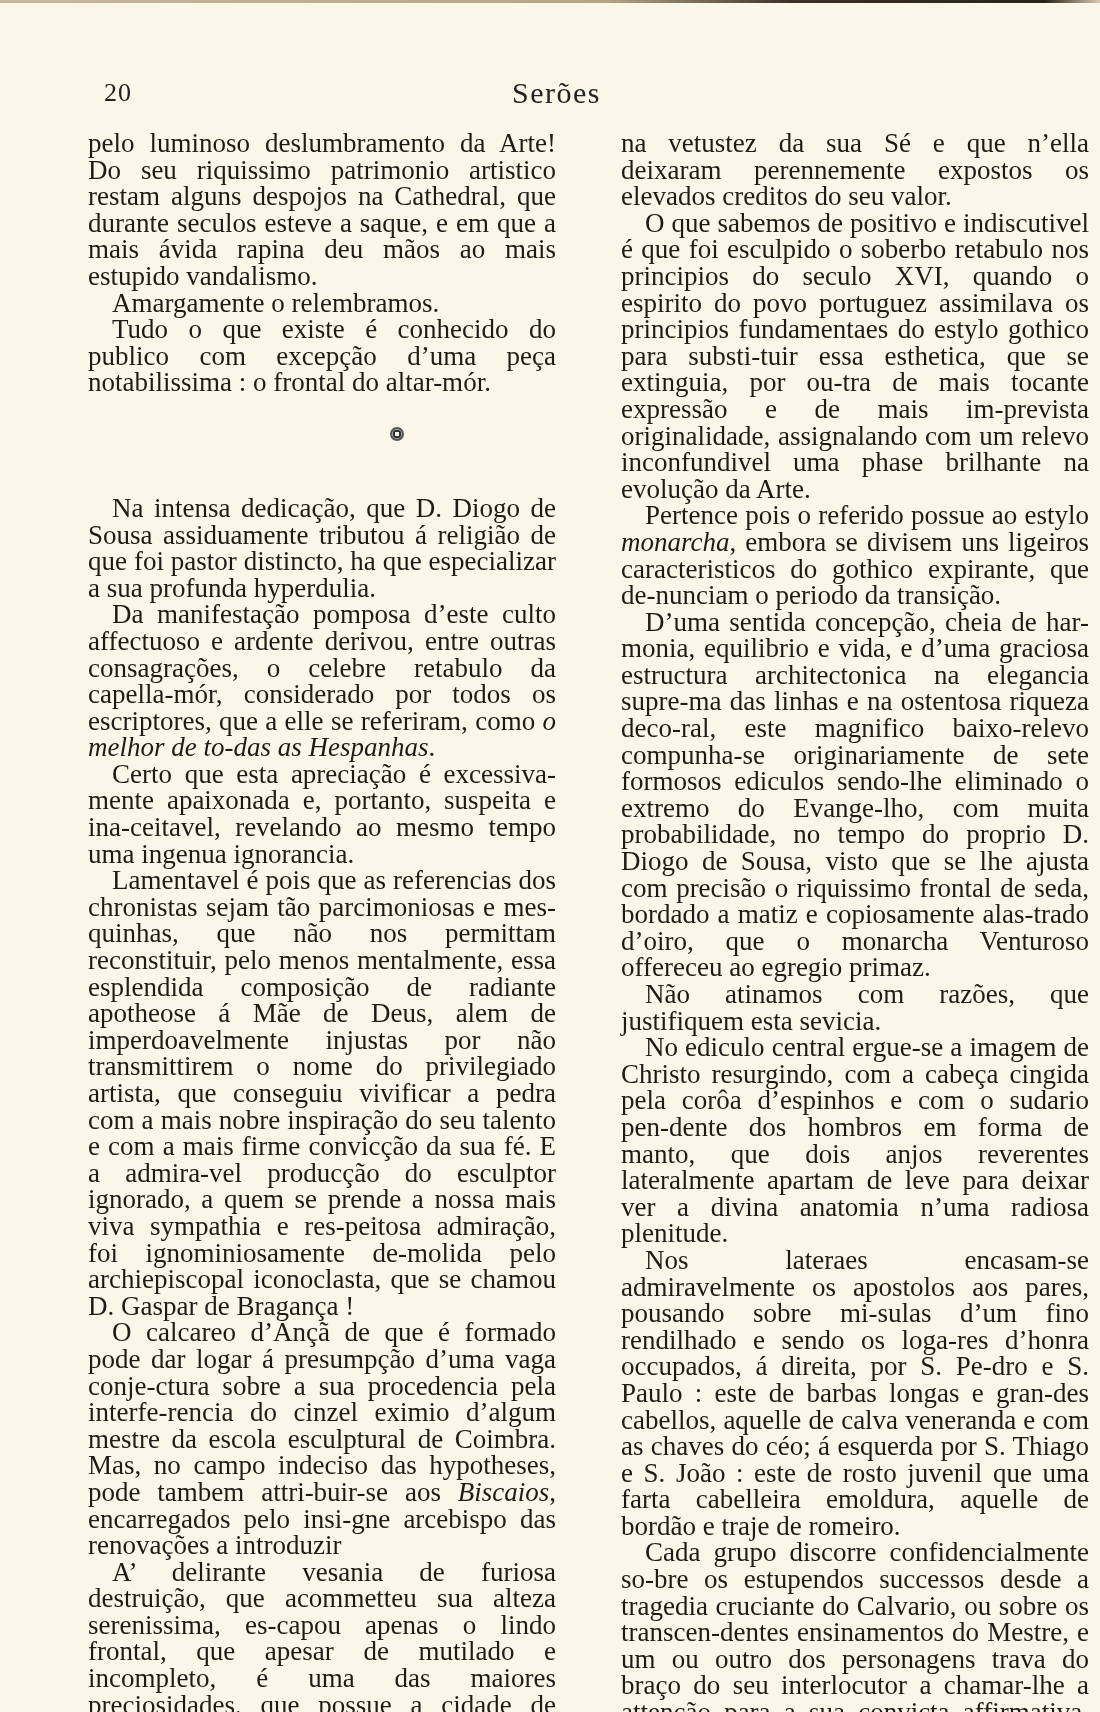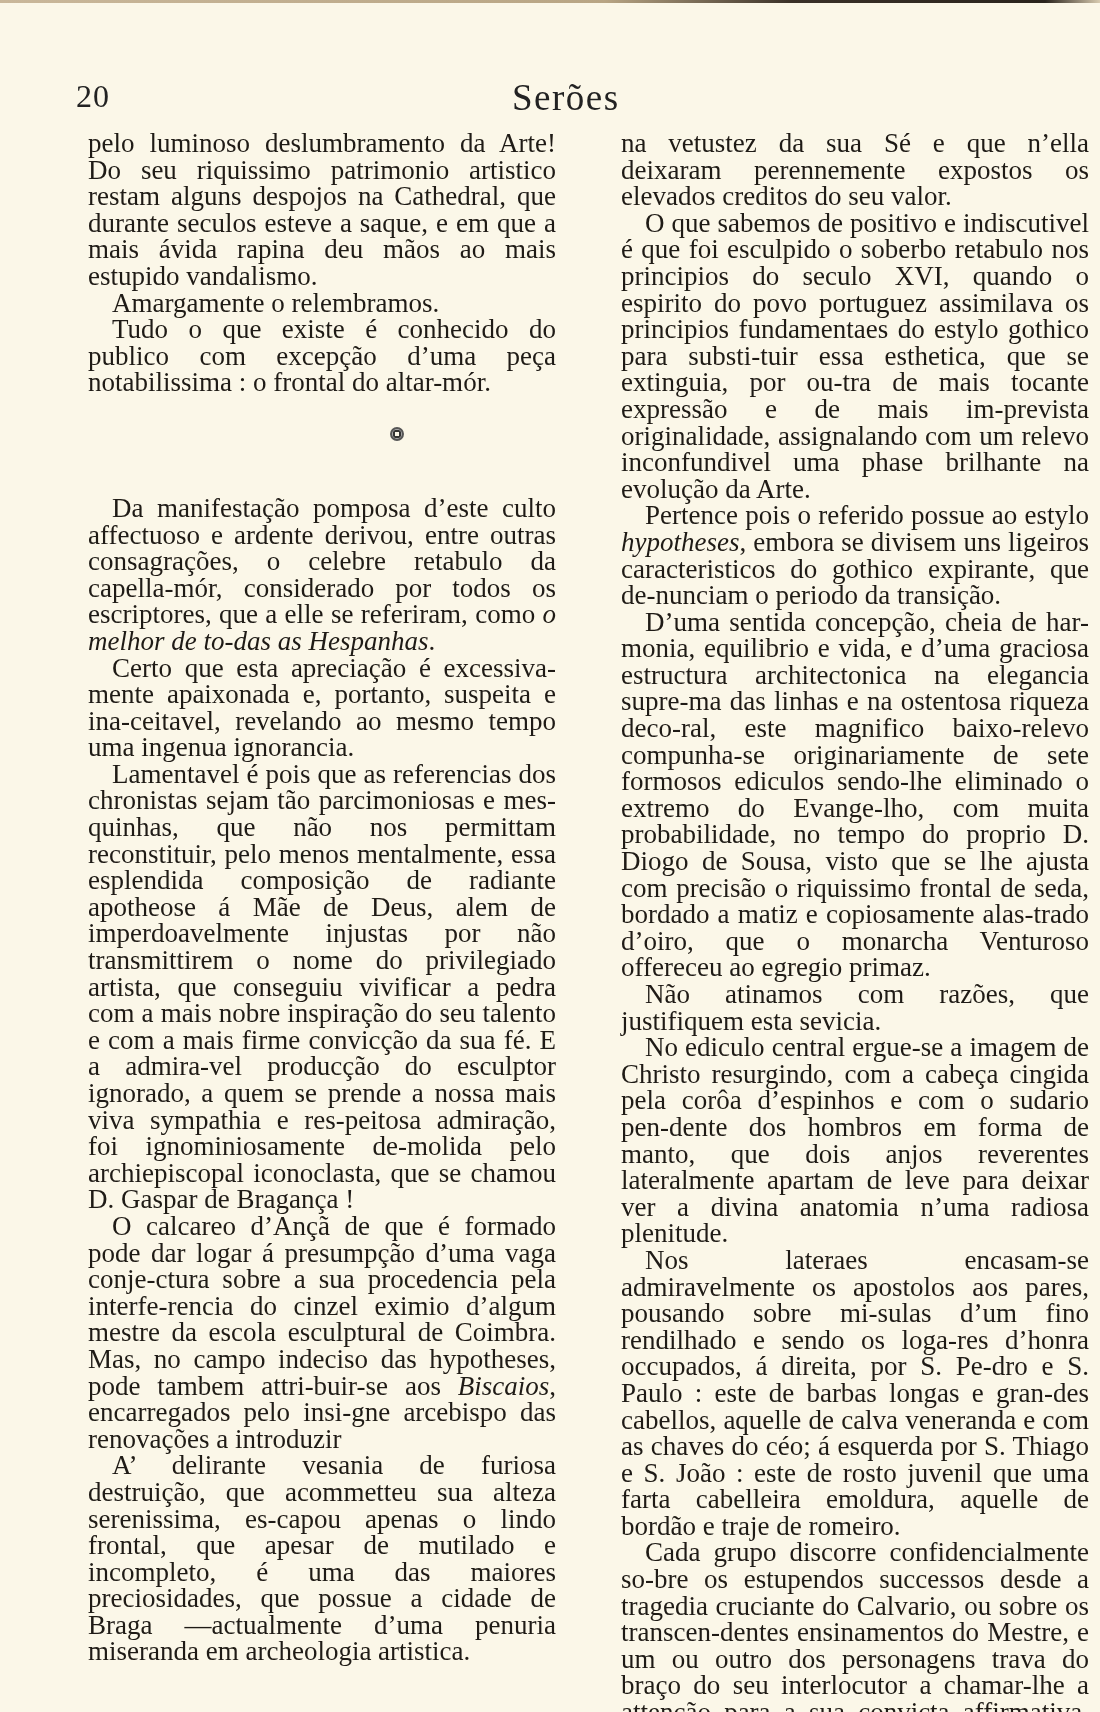--- a/index.html
+++ b/index.html
@@ -9,26 +9,26 @@
     position: relative;
     overflow: hidden;
     font-family: "Liberation Serif", "DejaVu Serif", serif;
     color: #1f1b16;
   }
   .top-edge {
     position: absolute; left: 0; top: 0; width: 1100px; height: 3px;
     background: linear-gradient(to right, #c9b79a 0%, #b8a584 55%, #3a3128 72%, #2a241d 95%, #d8cbb0 100%);
   }
   .page-number {
-    position: absolute; left: 76px; top: 78px;
-    font-size: 32px; letter-spacing: 1px; color: #222;
+    position: absolute; left: 104px; top: 78px;
+    font-size: 26px; letter-spacing: 1px; color: #222;
   }
   .running-title {
     position: absolute; left: 512px; top: 76px;
-    font-size: 37px; letter-spacing: 1.5px; color: #222;
+    font-size: 30px; letter-spacing: 1.5px; color: #222;
   }
   .column {
     position: absolute; top: 130px;
     width: 468px;
     font-size: 27px;
     line-height: 26.6px;
     text-align: justify;
     hyphens: manual;
   }
   .col-left { left: 88px; }
@@ -53,30 +53,31 @@
 <div class="top-edge"></div>
 
 <div class="page-number">20</div>
 <div class="running-title">Serões</div>
 
 <div class="column col-left">
   <p class="no-indent">pelo luminoso deslumbramento da Arte! Do seu riquissimo patrimonio artistico restam alguns despojos na Cathedral, que durante seculos esteve a saque, e em que a mais ávida rapina deu mãos ao mais estupido vandalismo.</p>
   <p>Amargamente o relembramos.</p>
   <p>Tudo o que existe é conhecido do publico com excepção d’uma peça notabilissima : o frontal do altar-mór.</p>
   <div class="ornament"><span></span></div>
+  <p>Na intensa dedicação, que D. Diogo de Sousa assiduamente tributou á religião de que foi pastor distincto, ha que especializar a sua profunda hyperdulia.</p>
   <p><span>Da manifestação pomposa d’este culto affectuoso e ardente derivou, entre outras consagrações, o celebre retabulo da capella-mór, considerado por todos os escriptores, que a elle se referiram, como </span><em>o melhor de to-das as Hespanhas</em><span>.</span></p>
   <p>Certo que esta apreciação é excessiva-mente apaixonada e, portanto, suspeita e ina-ceitavel, revelando ao mesmo tempo uma ingenua ignorancia.</p>
   <p>Lamentavel é pois que as referencias dos chronistas sejam tão parcimoniosas e mes-quinhas, que não nos permittam reconstituir, pelo menos mentalmente, essa esplendida composição de radiante apotheose á Mãe de Deus, alem de imperdoavelmente injustas por não transmittirem o nome do privilegiado artista, que conseguiu vivificar a pedra com a mais nobre inspiração do seu talento e com a mais firme convicção da sua fé. E a admira-vel producção do esculptor ignorado, a quem se prende a nossa mais viva sympathia e res-peitosa admiração, foi ignominiosamente de-molida pelo archiepiscopal iconoclasta, que se chamou D. Gaspar de Bragança !</p>
   <p><span>O calcareo d’Ançã de que é formado pode dar logar á presumpção d’uma vaga conje-ctura sobre a sua procedencia pela interfe-rencia do cinzel eximio d’algum mestre da escola esculptural de Coimbra. Mas, no campo indeciso das hypotheses, pode tambem attri-buir-se aos </span><em>Biscaios</em><span>, encarregados pelo insi-gne arcebispo das renovações a introduzir</span></p>
   <p>A’ delirante vesania de furiosa destruição, que acommetteu sua alteza serenissima, es-capou apenas o lindo frontal, que apesar de mutilado e incompleto, é uma das maiores preciosidades, que possue a cidade de Braga —actualmente d’uma penuria miseranda em archeologia artistica.</p>
 </div>
 
 <div class="column col-right">
   <p class="no-indent">na vetustez da sua Sé e que n’ella deixaram perennemente expostos os elevados creditos do seu valor.</p>
   <p>O que sabemos de positivo e indiscutivel é que foi esculpido o soberbo retabulo nos principios do seculo XVI, quando o espirito do povo portuguez assimilava os principios fundamentaes do estylo gothico para substi-tuir essa esthetica, que se extinguia, por ou-tra de mais tocante expressão e de mais im-prevista originalidade, assignalando com um relevo inconfundivel uma phase brilhante na evolução da Arte.</p>
-  <p><span>Pertence pois o referido possue ao estylo </span><em>hypotheses</em><span>, embora se divisem uns ligeiros caracteristicos do gothico expirante, que de-nunciam o periodo da transição.</span></p>
+  <p><span>Pertence pois o referido possue ao estylo </span><em>monarcha</em><span>, embora se divisem uns ligeiros caracteristicos do gothico expirante, que de-nunciam o periodo da transição.</span></p>
   <p>D’uma sentida concepção, cheia de har-monia, equilibrio e vida, e d’uma graciosa estructura architectonica na elegancia supre-ma das linhas e na ostentosa riqueza deco-ral, este magnifico baixo-relevo compunha-se originariamente de sete formosos ediculos sendo-lhe eliminado o extremo do Evange-lho, com muita probabilidade, no tempo do proprio D. Diogo de Sousa, visto que se lhe ajusta com precisão o riquissimo frontal de seda, bordado a matiz e copiosamente alas-trado d’oiro, que o monarcha Venturoso offereceu ao egregio primaz.</p>
   <p>Não atinamos com razões, que justifiquem esta sevicia.</p>
   <p>No ediculo central ergue-se a imagem de Christo resurgindo, com a cabeça cingida pela corôa d’espinhos e com o sudario pen-dente dos hombros em forma de manto, que dois anjos reverentes lateralmente apartam de leve para deixar ver a divina anatomia n’uma radiosa plenitude.</p>
   <p>Nos lateraes encasam-se admiravelmente os apostolos aos pares, pousando sobre mi-sulas d’um fino rendilhado e sendo os loga-res d’honra occupados, á direita, por S. Pe-dro e S. Paulo : este de barbas longas e gran-des cabellos, aquelle de calva veneranda e com as chaves do céo; á esquerda por S. Thiago e S. João : este de rosto juvenil que uma farta cabelleira emoldura, aquelle de bordão e traje de romeiro.</p>
   <p>Cada grupo discorre confidencialmente so-bre os estupendos successos desde a tragedia cruciante do Calvario, ou sobre os transcen-dentes ensinamentos do Mestre, e um ou outro dos personagens trava do braço do seu interlocutor a chamar-lhe a attenção para a sua convicta affirmativa, ou para a grave importancia do facto a revelar.</p>
   <p>O modulo, a attitude, a expressão e a mi-mica de todas as figuras são d’uma justeza e d’uma correcção admiraveis.</p>
 </div>
 
 </body></html>

